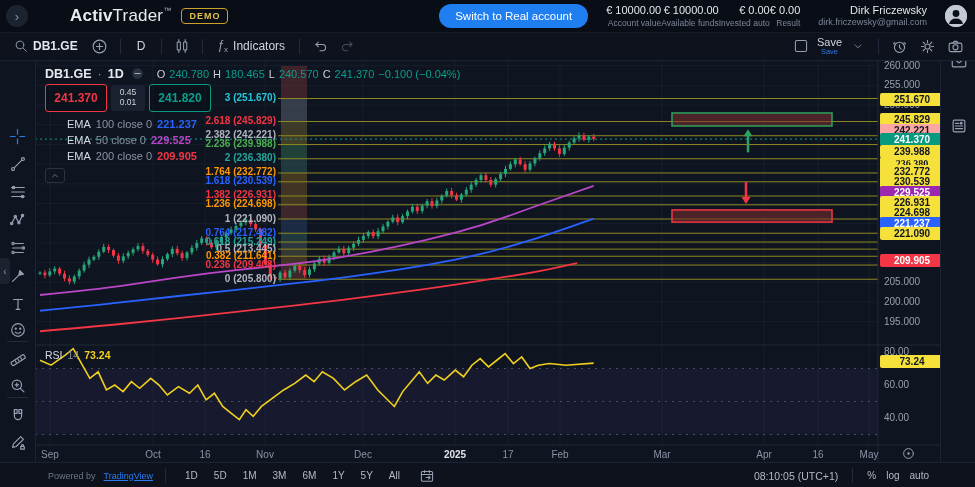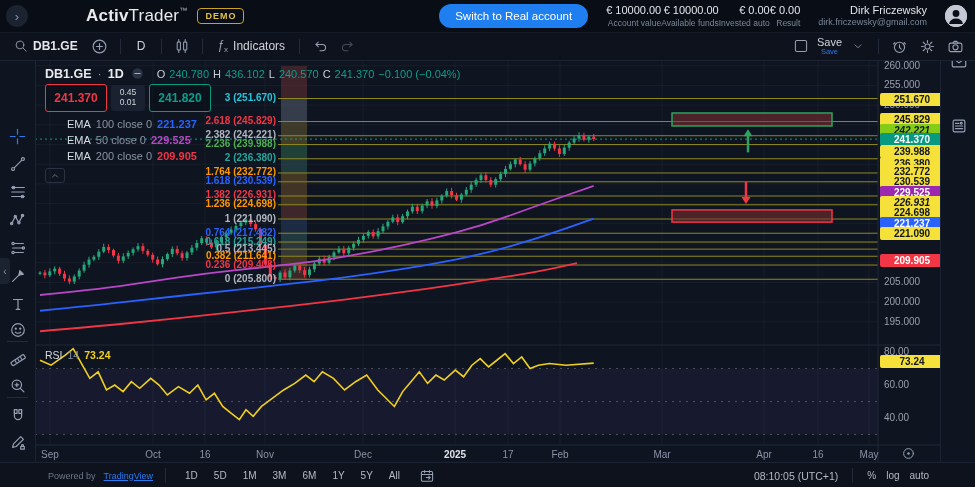--- a/index.html
+++ b/index.html
@@ -3,21 +3,21 @@
 <meta charset="utf-8">
 <style>
   html,body{margin:0;padding:0;background:#05070c;}
   #app{position:relative;width:975px;height:487px;background:#0e1420;overflow:hidden;
        font-family:"Liberation Sans",sans-serif;color:#d1d4dc;-webkit-font-smoothing:antialiased;}
   svg.ic{stroke:#97a1b3;fill:none;stroke-width:1.3;stroke-linecap:round;stroke-linejoin:round;}
   
   #topbar{position:absolute;left:0;top:0;width:975px;height:32px;background:#090d15;display:flex;align-items:center;justify-content:space-between;border-bottom:1px solid #141a26;z-index:30;}
   .tb-left{display:flex;align-items:center;gap:10px;padding-left:6px;}
   .circle-btn{width:22px;height:22px;border-radius:50%;background:#1b2230;color:#8a93a6;display:flex;align-items:center;justify-content:center;font-size:13px;}
-  .logo{font-size:17px;color:#e8eaee;letter-spacing:.2px;margin-left:48px;font-weight:400;}
+  .logo{font-size:17px;color:#e8eaee;letter-spacing:.2px;margin-left:32px;font-weight:400;}
   .logo .a-bold{font-weight:700;}
   .logo .tm{font-size:8px;vertical-align:top;color:#aab2c0;}
   .demo-badge{border:1.5px solid #c9a227;color:#e3c14a;font-size:9px;font-weight:700;letter-spacing:1px;padding:2px 7px;border-radius:4px;}
   .tb-right{display:flex;align-items:center;gap:18px;padding-right:8px;}
   .switch-btn{background:#1f7ef0;color:#fff;border:none;border-radius:14px;font-size:11.5px;padding:6px 16px;font-family:inherit;cursor:pointer;}
   #stats{display:flex;}
   .stat{display:flex;flex-direction:column;align-items:flex-end;line-height:1.25;}
   .stat .v{font-size:11px;color:#e3e6ea;}
   .stat .l{font-size:8.5px;color:#7c8698;}
   .user{display:flex;flex-direction:column;align-items:flex-end;line-height:1.3;}
@@ -645,21 +645,21 @@
       <span class="lg-sep">·</span>
       <span class="lg-sym">1D</span>
       <svg class="ic" width="15" height="15" viewBox="0 0 20 20">
           <circle cx="10" cy="10" r="7" fill="#2a3344" stroke="none"></circle>
           <path d="M6.5 10h7" stroke="#aab2c0"></path>
         </svg>
       <span class="ohlc">
         <span class="k">O</span>
           <span class="v">240.780</span>
         <span class="k">H</span>
-          <span class="v">436.102</span>
+          <span class="v">180.465</span>
         <span class="k">L</span>
           <span class="v">240.570</span>
         <span class="k">C</span>
           <span class="v">241.370</span>
         <span class="v">−0.100 (−0.04%)</span>
       </span>
     </div>
   </div>
 
   <div id="bidask">
@@ -721,28 +721,28 @@
       <div class="axis-plain" style="top: 79px;">255.000</div>
       <div class="axis-plain" style="top: 99px;">250.000</div>
       <div class="axis-plain" style="top: 276px;">205.000</div>
       <div class="axis-plain" style="top: 296px;">200.000</div>
       <div class="axis-plain" style="top: 316px;">195.000</div>
       <div class="axis-plain" style="top: 346px;">80.00</div>
       <div class="axis-plain" style="top: 379px;">60.00</div>
       <div class="axis-plain" style="top: 412px;">40.00</div>
       <div class="axis-badge" style="top: 93px; background: rgb(246, 225, 58); color: rgb(17, 23, 34);">251.670</div>
       <div class="axis-badge" style="top: 113px; background: rgb(246, 225, 58); color: rgb(17, 23, 34);">245.829</div>
-      <div class="axis-badge" style="top: 124px; background: #84cc16; color: rgb(17, 23, 34); font-style: italic;">242.221</div>
+      <div class="axis-badge" style="top: 124px; background: #fca5a5; color: rgb(17, 23, 34);">242.221</div>
       <div class="axis-badge" style="top: 133px; background: rgb(8, 153, 129); color: rgb(255, 255, 255);">241.370</div>
       <div class="axis-badge" style="top: 145px; background: rgb(246, 225, 58); color: rgb(17, 23, 34);">239.988</div>
-      <div class="axis-badge" style="top: 157px; background: rgb(246, 225, 58); color: rgb(17, 23, 34);">236.380</div>
+      <div class="axis-badge" style="top: 157px; background: rgb(246, 225, 58); color: rgb(17, 23, 34); font-family: Liberation Serif, serif;">236.380</div>
       <div class="axis-badge" style="top: 165px; background: rgb(246, 225, 58); color: rgb(17, 23, 34);">232.772</div>
       <div class="axis-badge" style="top: 175px; background: rgb(246, 225, 58); color: rgb(17, 23, 34);">230.539</div>
       <div class="axis-badge" style="top: 186px; background: rgb(156, 39, 176); color: rgb(255, 255, 255);">229.525</div>
-      <div class="axis-badge" style="top: 196px; background: rgb(246, 225, 58); color: rgb(17, 23, 34); font-style: italic;">226.931</div>
+      <div class="axis-badge" style="top: 196px; background: rgb(246, 225, 58); color: rgb(17, 23, 34);">226.931</div>
       <div class="axis-badge" style="top: 206px; background: rgb(246, 225, 58); color: rgb(17, 23, 34);">224.698</div>
       <div class="axis-badge" style="top: 217px; background: rgb(41, 98, 255); color: rgb(255, 255, 255);">221.237</div>
       <div class="axis-badge" style="top: 227px; background: rgb(246, 225, 58); color: rgb(17, 23, 34);">221.090</div>
       <div class="axis-badge" style="top: 254px; background: rgb(242, 54, 69); color: rgb(255, 255, 255);">209.905</div>
       <div class="axis-badge" style="top: 355px; background: rgb(246, 225, 58); color: rgb(17, 23, 34);">73.24</div>
       <div class="time-label" style="left: 50px;">Sep</div>
       <div class="time-label" style="left: 153px;">Oct</div>
       <div class="time-label" style="left: 205px;">16</div>
       <div class="time-label" style="left: 265px;">Nov</div>
       <div class="time-label" style="left: 363px;">Dec</div>

